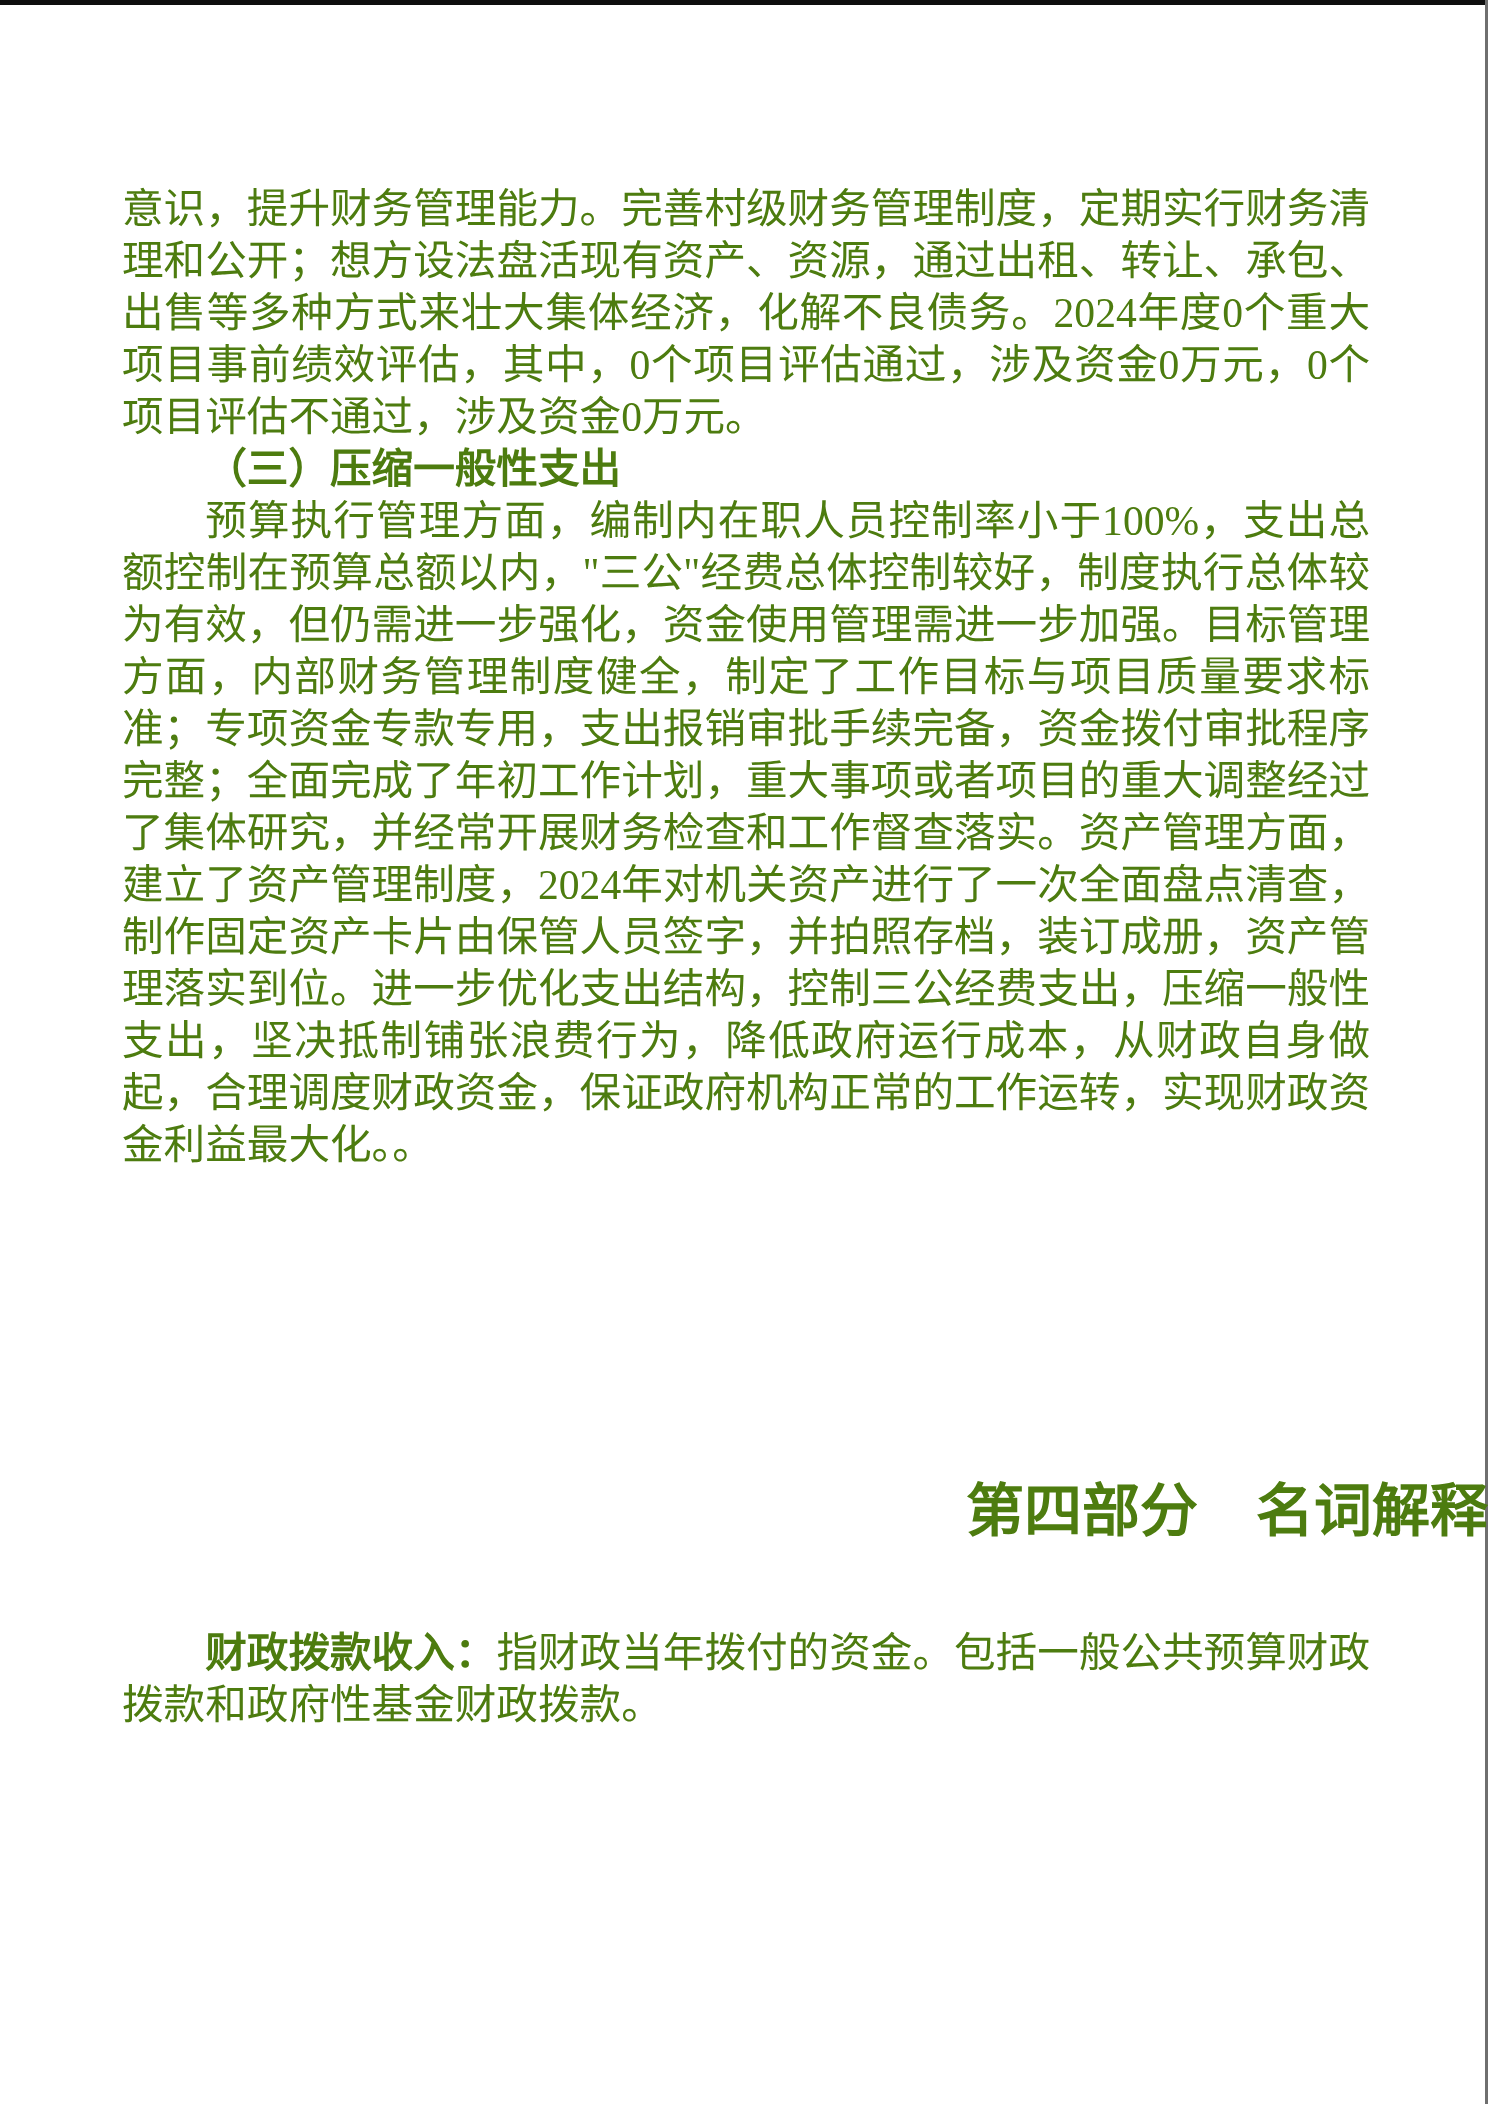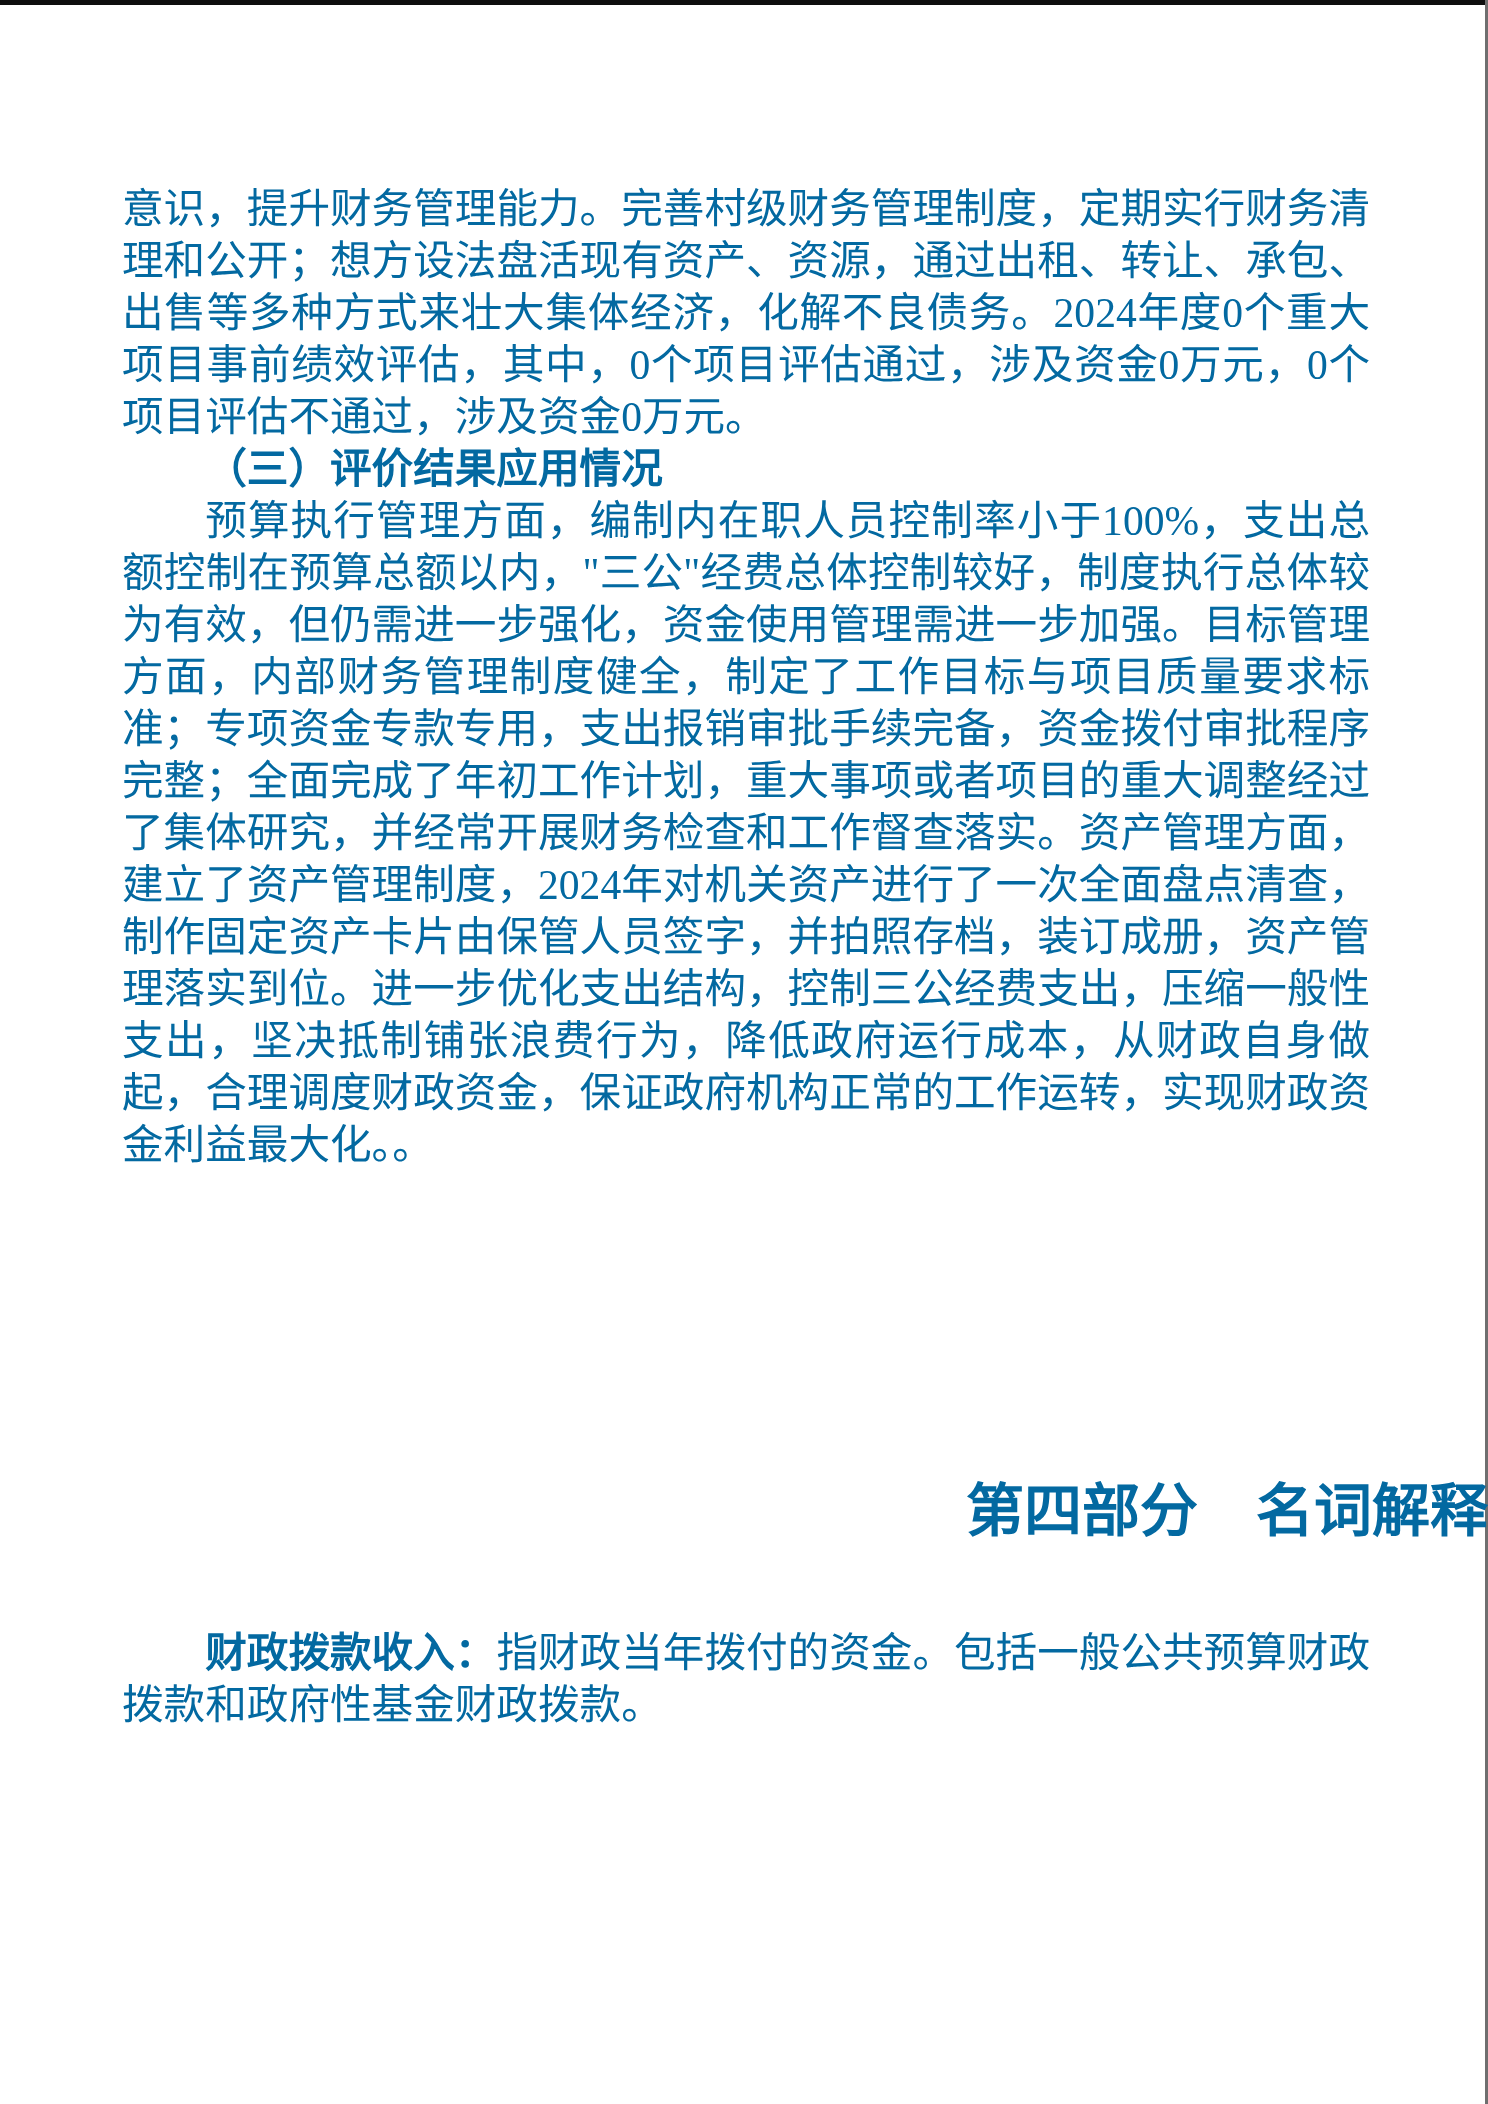--- a/index.html
+++ b/index.html
@@ -3,21 +3,21 @@
 <meta charset="utf-8">
 <style>
   * { margin: 0; padding: 0; box-sizing: border-box; }
   html, body { background: #e8e8e8; }
   .page {
     position: relative;
     width: 1488px;
     height: 2104px;
     background: #ffffff;
     overflow: hidden;
-    color: #0369a1;
+    color: #4d7c0f;
     font-family: "Liberation Serif", "DejaVu Serif", serif;
   }
   .top-bar {
     position: absolute;
     top: 0; left: 0;
     width: 100%; height: 5px;
     background: #0e0e0e;
   }
   .right-bar {
     position: absolute;
@@ -62,21 +62,21 @@
 </style>
 </head>
 <body>
 
 <div class="page">
   <div class="top-bar"></div>
   <div class="right-bar"></div>
 
   <div class="content">
     <p class="para">意识，提升财务管理能力。完善村级财务管理制度，定期实行财务清理和公开；想方设法盘活现有资产、资源，通过出租、转让、承包、出售等多种方式来壮大集体经济，化解不良债务。2024年度0个重大项目事前绩效评估，其中，0个项目评估通过，涉及资金0万元，0个项目评估不通过，涉及资金0万元。</p>
-    <p class="para indent bold">（三）评价结果应用情况</p>
+    <p class="para indent bold">（三）压缩一般性支出</p>
     <p class="para indent">预算执行管理方面，编制内在职人员控制率小于100%，支出总额控制在预算总额以内，"三公"经费总体控制较好，制度执行总体较为有效，但仍需进一步强化，资金使用管理需进一步加强。目标管理方面，内部财务管理制度健全，制定了工作目标与项目质量要求标准；专项资金专款专用，支出报销审批手续完备，资金拨付审批程序完整；全面完成了年初工作计划，重大事项或者项目的重大调整经过了集体研究，并经常开展财务检查和工作督查落实。资产管理方面，建立了资产管理制度，2024年对机关资产进行了一次全面盘点清查，制作固定资产卡片由保管人员签字，并拍照存档，装订成册，资产管理落实到位。进一步优化支出结构，控制三公经费支出，压缩一般性支出，坚决抵制铺张浪费行为，降低政府运行成本，从财政自身做起，合理调度财政资金，保证政府机构正常的工作运转，实现财政资金利益最大化。。</p>
   </div>
 
   <h1 class="part-title">第四部分　名词解释</h1>
 
   <div class="terms">
     <p class="para indent">
       <b>财政拨款收入：</b><span>指财政当年拨付的资金。包括一般公共预算财政拨款和政府性基金财政拨款。</span>
     </p>
   </div>

